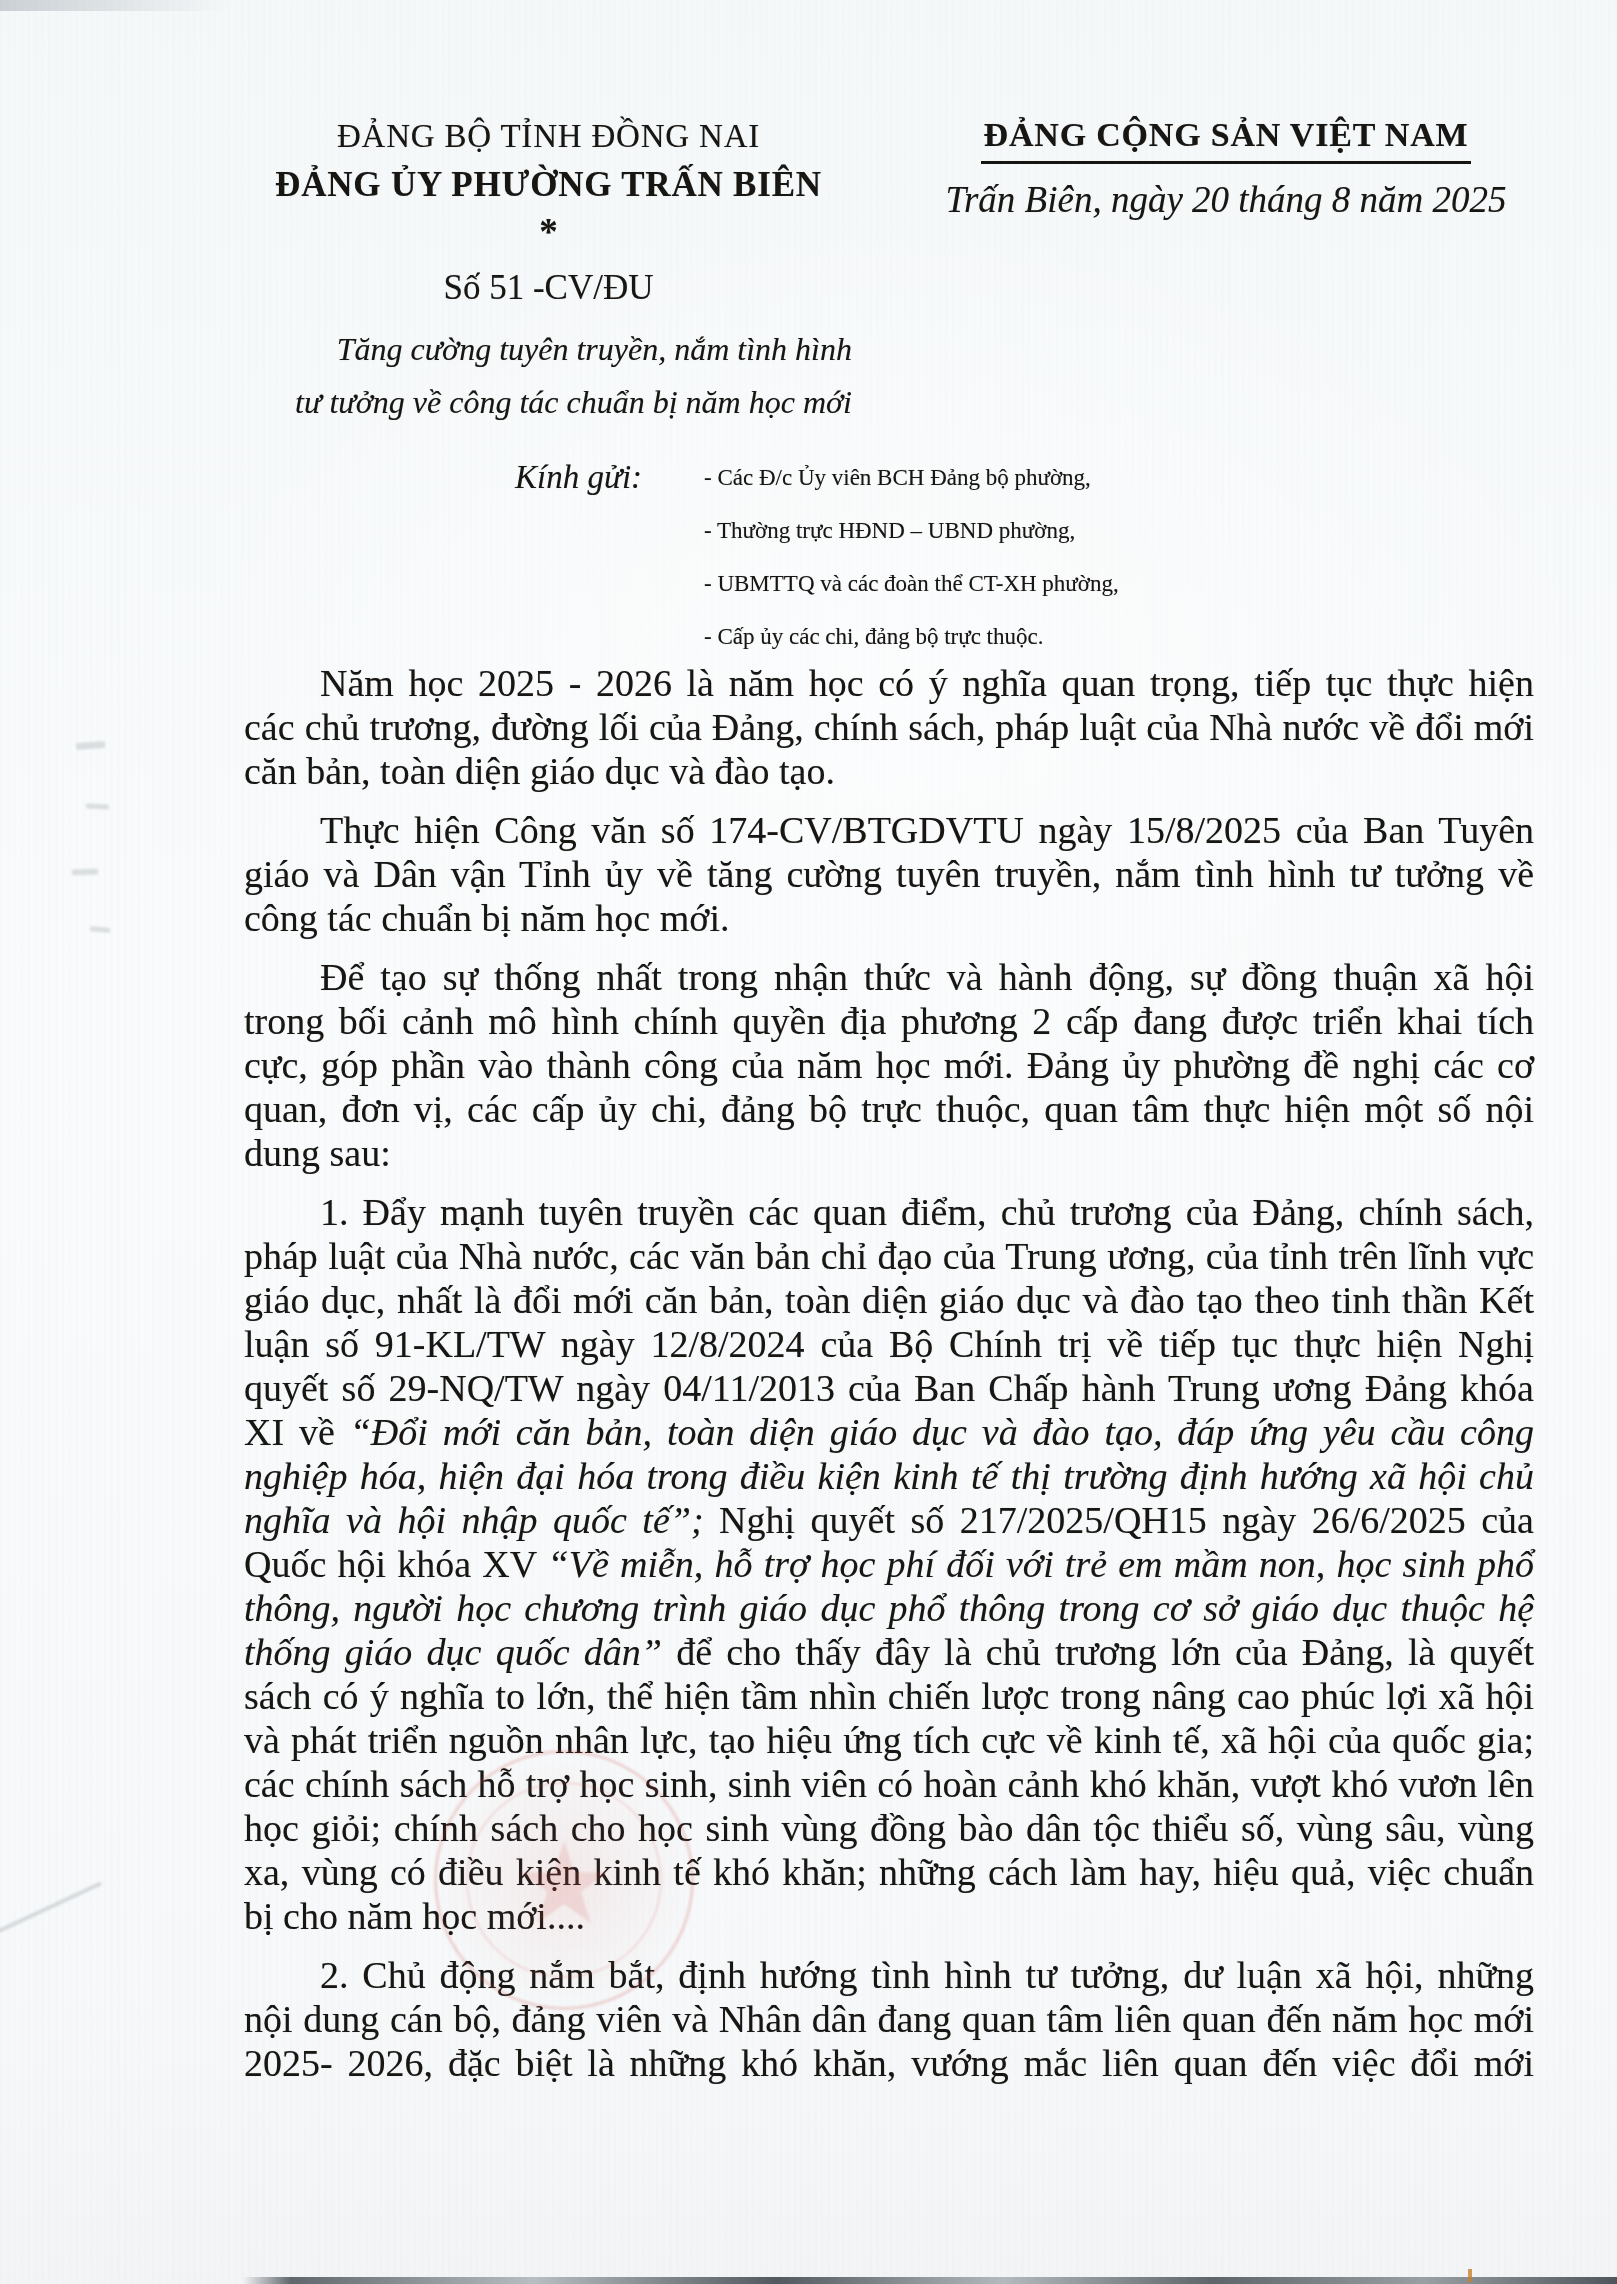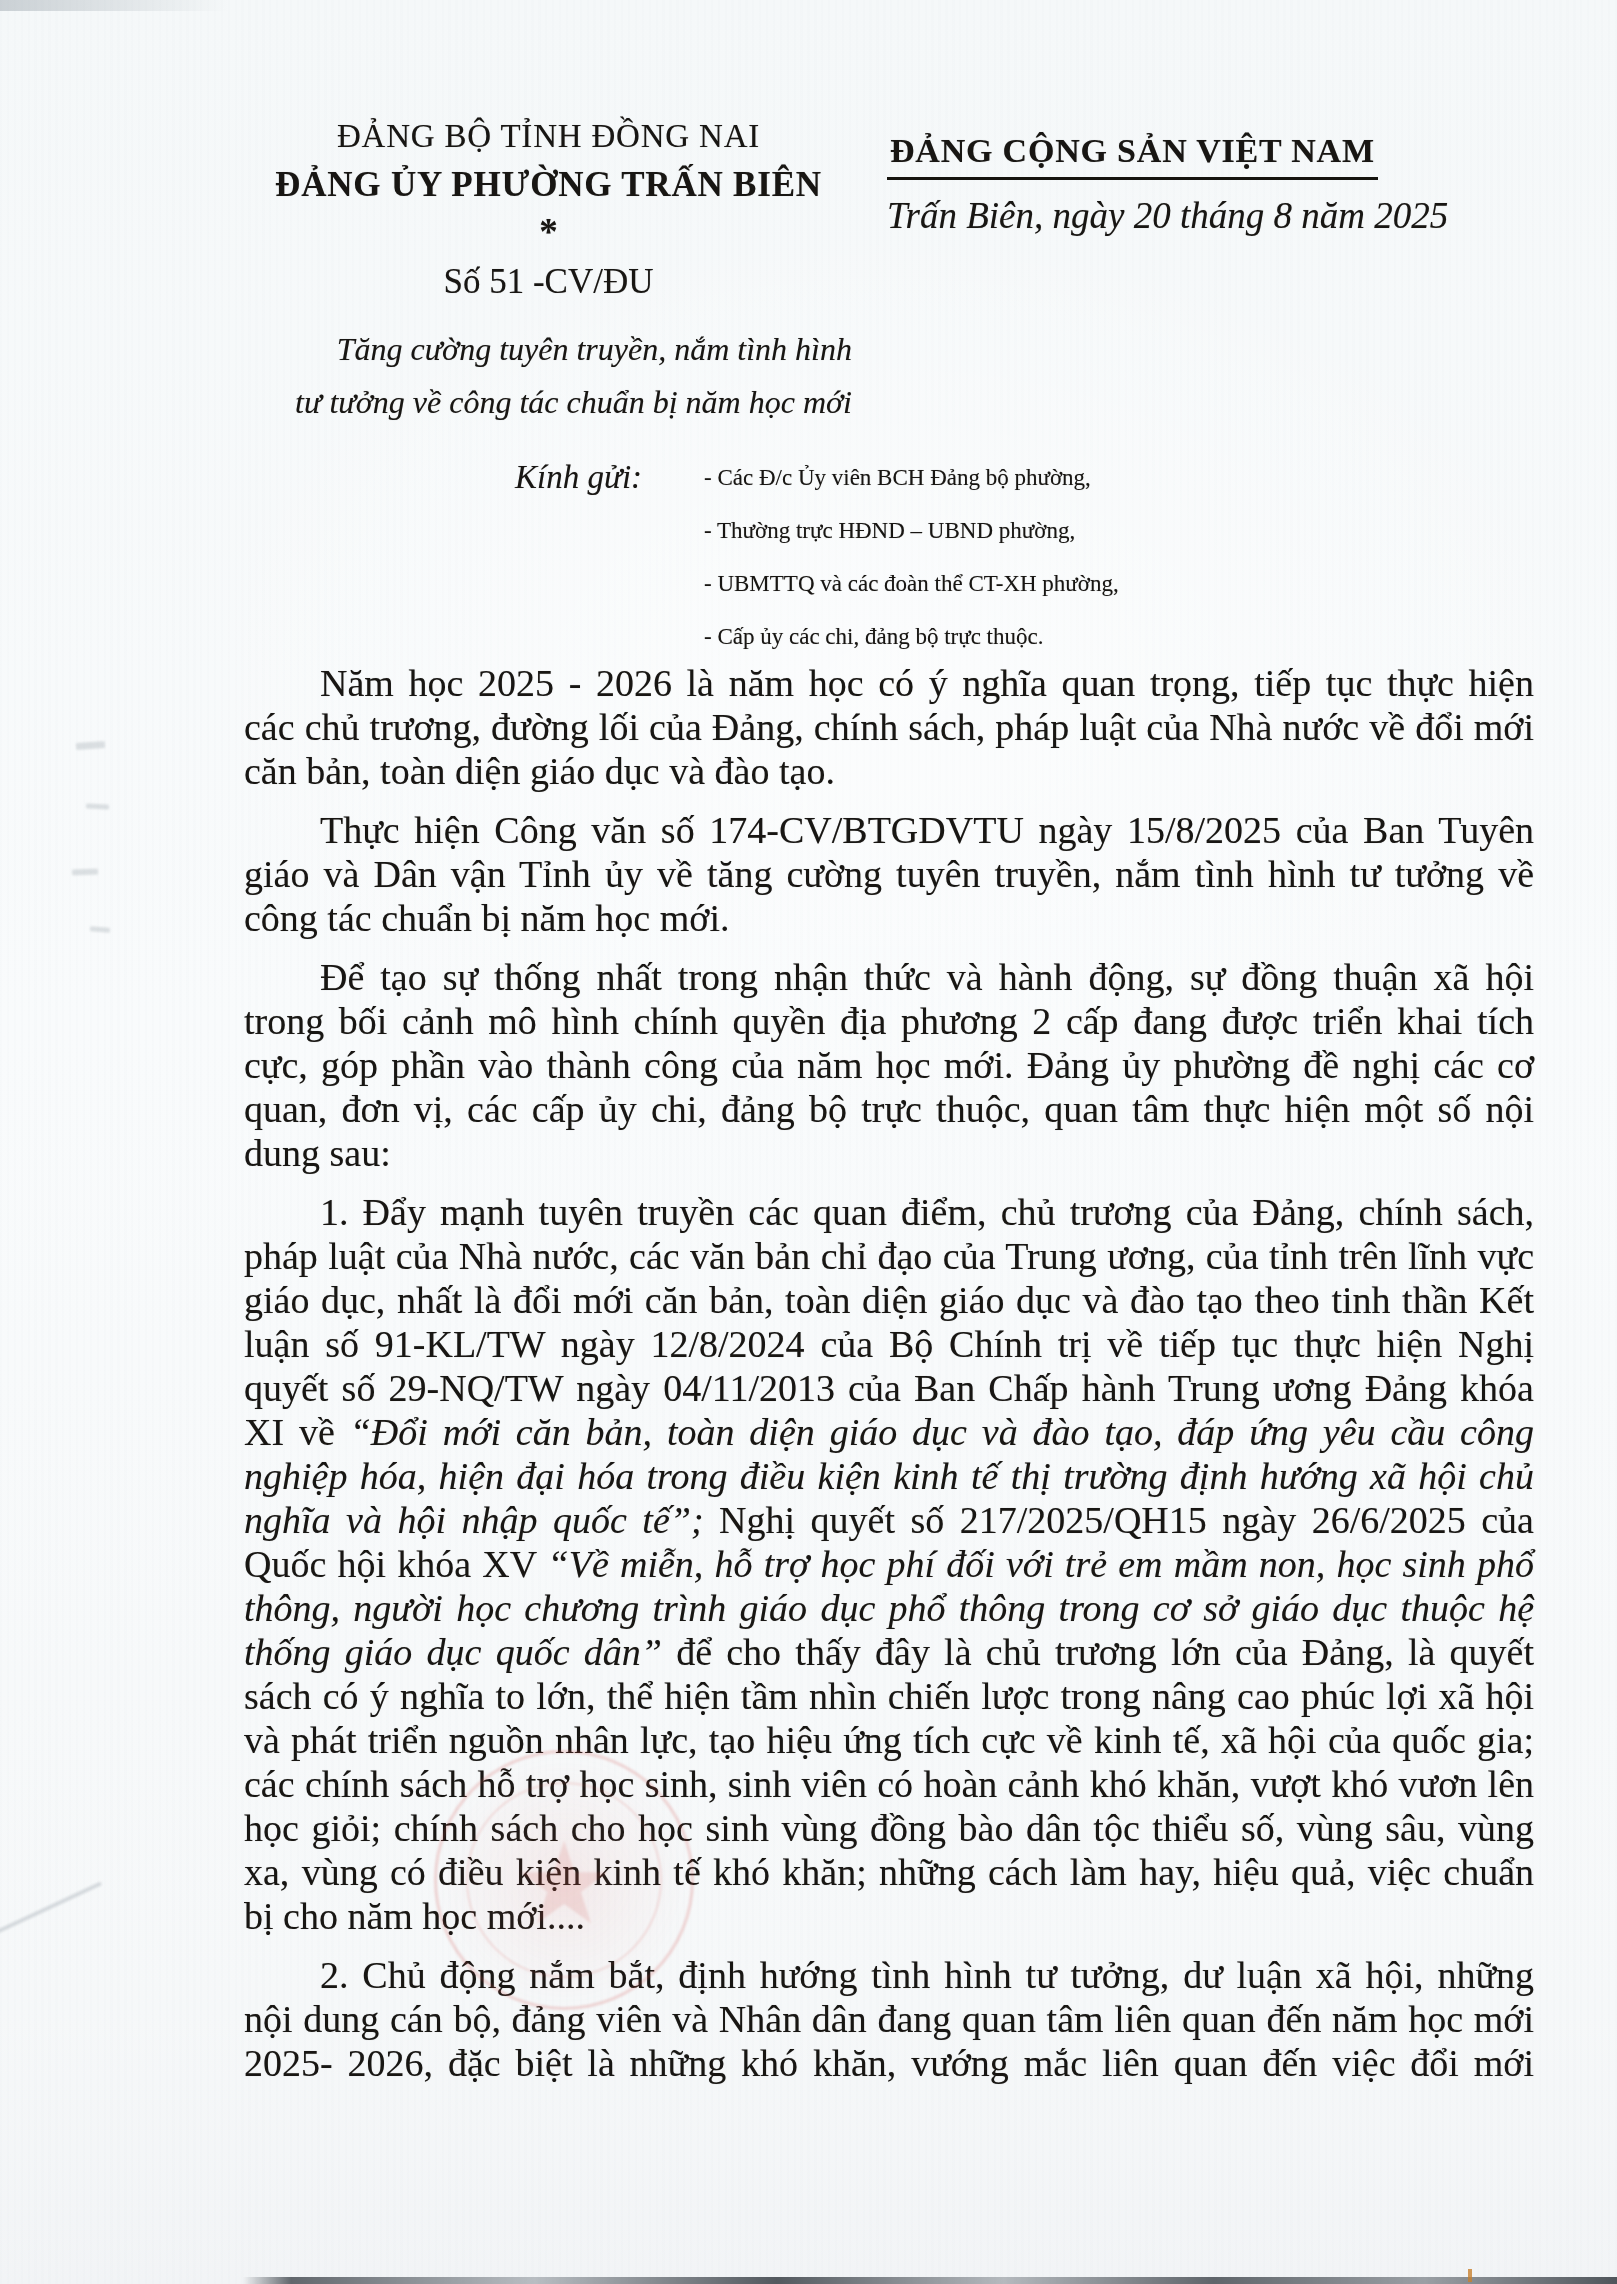--- a/index.html
+++ b/index.html
@@ -15,23 +15,23 @@
     font-family:"Liberation Serif","DejaVu Serif",serif;
     color:#181613;
   }
   .txt{ text-shadow:0 0 0.8px rgba(20,18,15,.35); }
 
   
   .hleft{ position:absolute; left:240px; top:113px; width:617px; text-align:center; }
   .hleft .org-parent{ font-size:33px; line-height:47px; letter-spacing:0.8px; }
   .hleft .org-name{ font-size:35px; line-height:49px; font-weight:bold; letter-spacing:0.8px; }
   .hleft .star{ font-size:37px; line-height:30px; font-weight:bold; margin-top:7.6px; }
-  .hleft .doc-no{ font-size:35px; margin-top:15px; }
+  .hleft .doc-no{ font-size:35px; margin-top:21px; }
 
-  .hright{ position:absolute; left:887px; top:132px; width:678px; text-align:left; }
+  .hright{ position:absolute; left:887px; top:116px; width:678px; text-align:center; }
   .hright .party{ display:inline-block; font-size:34px; font-weight:bold; letter-spacing:0.8px;
                   padding:0 3px 6.9px 3px; border-bottom:3px solid #16140f; }
   .hright .pdate{ font-size:37px; font-style:italic; margin-top:13.7px; }
 
   
   .subject{ position:absolute; left:228px; top:323px; width:624px; text-align:right;
             font-style:italic; font-size:32px; line-height:53px; }
 
   
   .recipients{ position:absolute; left:515px; top:451px; display:flex; }

